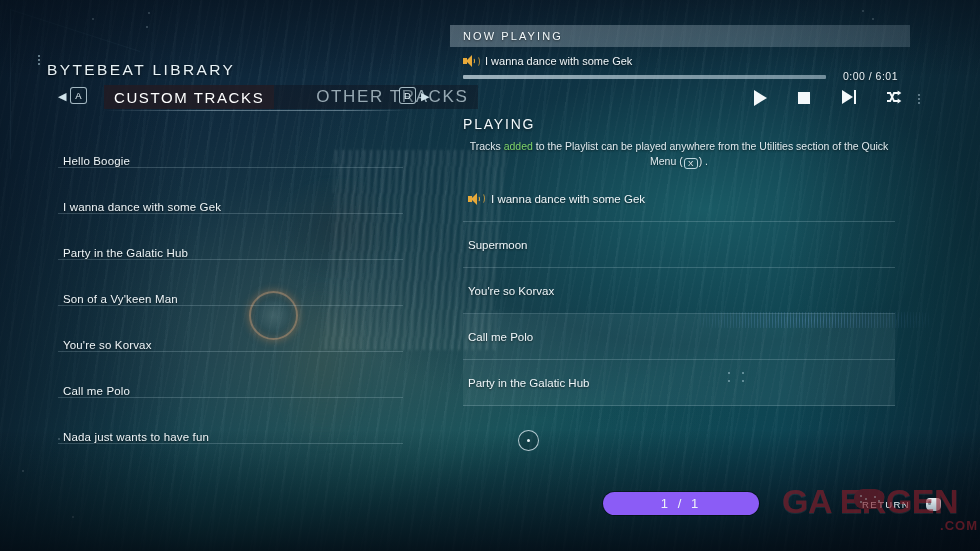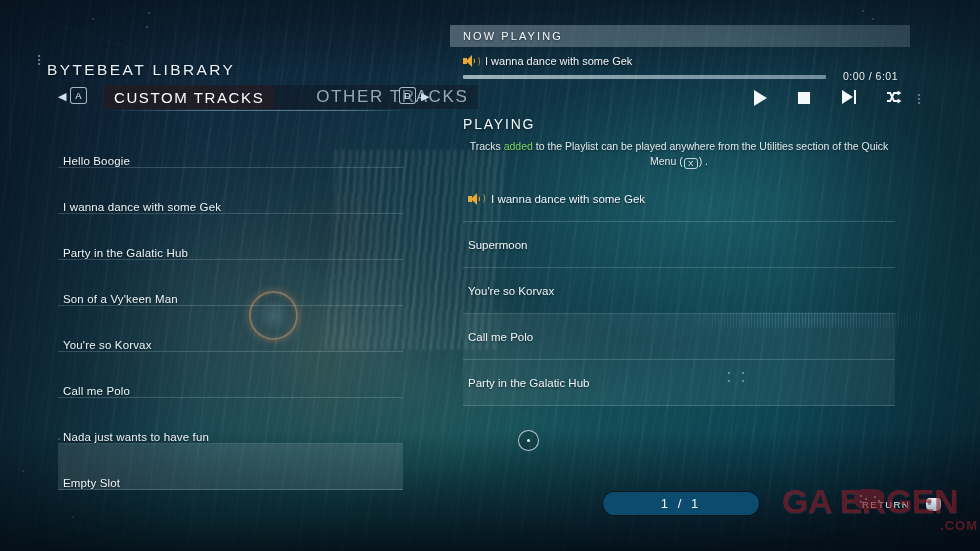--- a/index.html
+++ b/index.html
@@ -238,21 +238,21 @@
     width:21px; height:21px; border-radius:50%;
     border:1px solid rgba(226,240,246,.78);
     display:flex; align-items:center; justify-content:center;
     background:rgba(12,40,48,.30);
   }
   .scroll-dot i { width:3px; height:3px; border-radius:50%; background:#eaf4f8; }
 
   
   .page-pill {
     position:absolute; left:603px; top:492px; width:156px; height:23px;
-    background:#0c4a6e; border-radius:12px;
+    background:#8b5cf6; border-radius:12px;
     display:flex; align-items:center; justify-content:center;
     box-shadow:0 0 0 1px rgba(0,0,0,.4);
   }
   .page-pill span { font-size:13px; letter-spacing:3px; color:#eef4f7; }
 
   .return-btn {
     position:absolute; left:862px; top:498px;
     display:flex; align-items:center; gap:16px;
   }
   .return-btn .lbl { font-size:9.5px; letter-spacing:1.4px; color:#e6eef2; }
@@ -352,23 +352,20 @@
         </div>
       <div class="track-row">
           <span class="lbl">You're so Korvax</span>
         </div>
       <div class="track-row">
           <span class="lbl">Call me Polo</span>
         </div>
       <div class="track-row">
           <span class="lbl">Nada just wants to have fun</span>
         </div>
-      <div class="track-row selected">
-          <span class="lbl">Empty Slot</span>
-        </div>
     </div>
   </div>
 
   <div id="right-panel">
 
     <div class="np-header">
       <span class="t">NOW PLAYING</span>
     </div>
 
     <div class="np-body">

